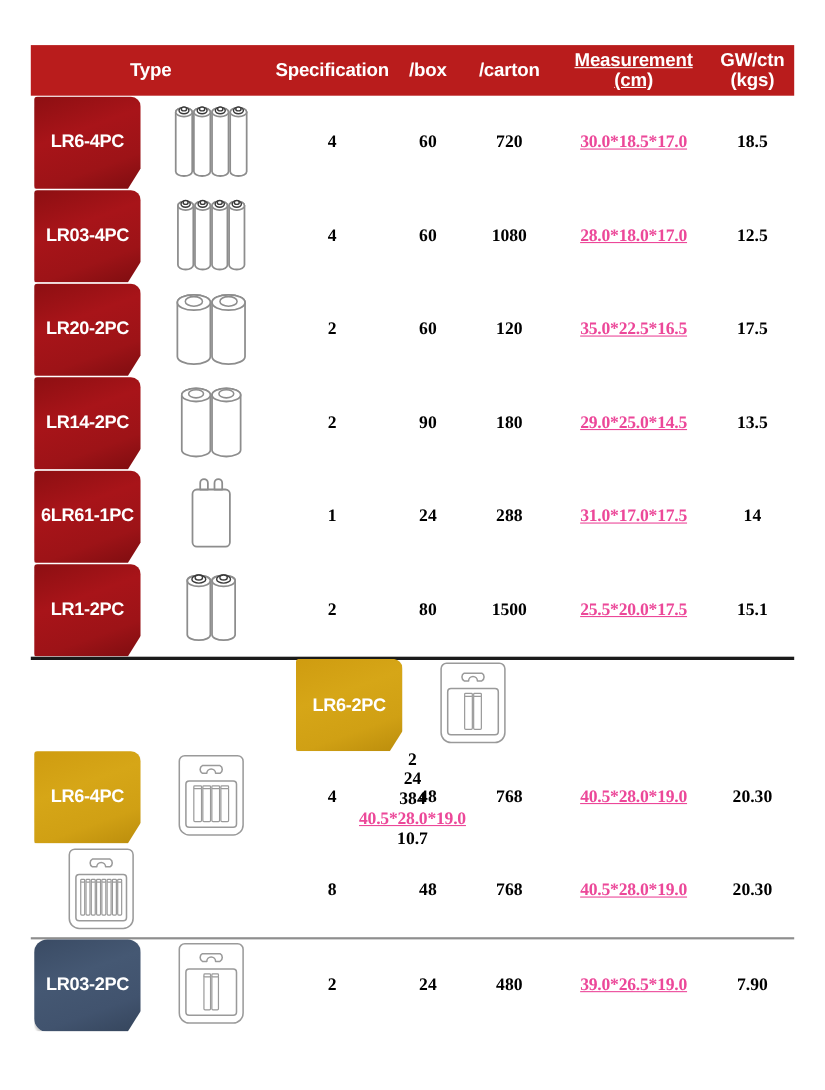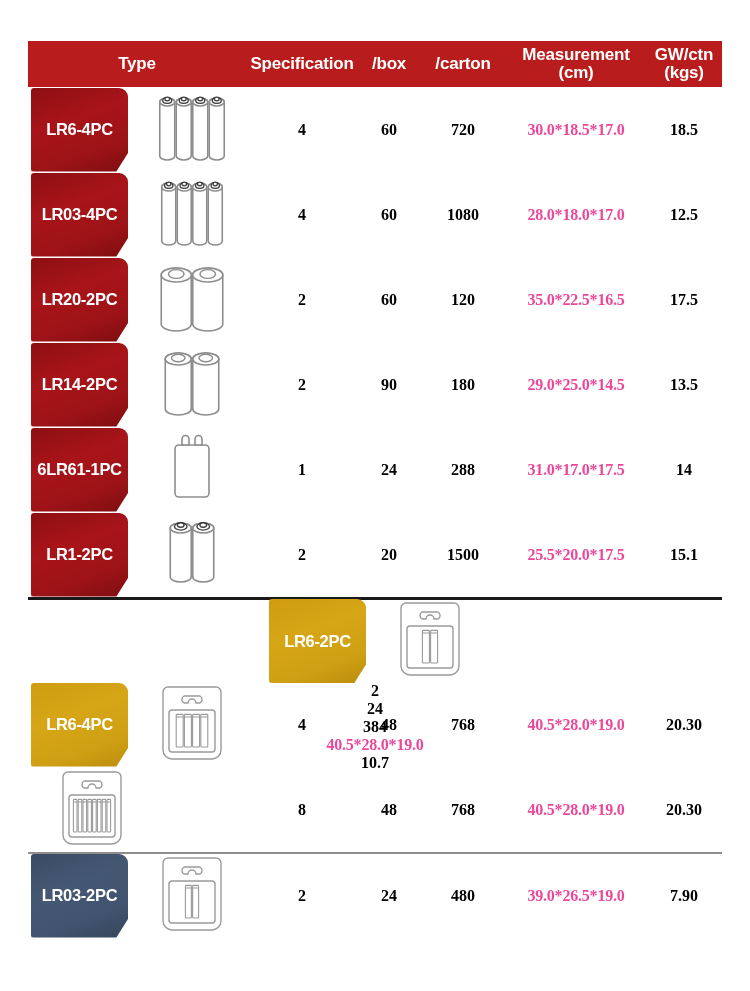--- a/index.html
+++ b/index.html
@@ -43,21 +43,21 @@
     text-align: center;
     line-height: 1.08;
     letter-spacing: -0.2px;
   }
   .th .sub { display: block; font-size: 17px; }
 
   .c-type   { width: 218px; }
   .c-spec   { width: 112px; }
   .c-box    { width:  62px; }
   .c-carton { width:  86px; }
-  .c-meas   { width: 140px; }
+  .c-meas   { width: 140px; text-decoration: underline; }
   .c-gw     { width:  76px; }
 
   
   .tbody { width: 694px; }
 
   .row {
     display: flex;
     align-items: center;
     height: 85px;
     box-sizing: border-box;
@@ -109,20 +109,21 @@
     box-shadow: 0 2px 2px rgba(0,0,0,0.20);
   }
   .badge.red {
     background: linear-gradient(160deg, #8d0f12 0%, #a81419 38%, #9d1317 72%, #7e0d10 100%);
   }
   .badge.yellow {
     background: linear-gradient(160deg, #cf9c10 0%, #d6a617 38%, #d0a014 72%, #bb8d0c 100%);
   }
   .badge.blue {
     background: linear-gradient(160deg, #3a4b64 0%, #455873 38%, #41536e 72%, #35455c 100%);
+    border-radius: 12px;
   }
   .badge .blabel { position: relative; z-index: 2; }
 
   .icon-box {
     width: 108px;
     height: 80px;
     margin-left: 10px;
     display: flex;
     align-items: center;
     justify-content: center;
@@ -327,21 +328,21 @@
                 <ellipse class="nub" cx="42.75" cy="11.5" rx="6.3" ry="3.5999999999999996"></ellipse>
                 <ellipse class="nub" cx="42.75" cy="10" rx="3.36" ry="2.25"></ellipse>
                 <path class="stroke" d="M54.75,13 A10.5,5 0 0 1 75.75,13 L75.75,62 A10.5,5 0 0 1 54.75,62 Z"></path>
                 <ellipse class="stroke" cx="65.25" cy="13" rx="10.5" ry="5"></ellipse>
                 <ellipse class="nub" cx="65.25" cy="11.5" rx="6.3" ry="3.5999999999999996"></ellipse>
                 <ellipse class="nub" cx="65.25" cy="10" rx="3.36" ry="2.25"></ellipse>
               </svg>
             </div>
           </div>
           <div class="cell c-spec num">2</div>
-          <div class="cell c-box num">20</div>
+          <div class="cell c-box num">80</div>
           <div class="cell c-carton num">1500</div>
           <div class="cell c-meas meas">25.5*20.0*17.5</div>
           <div class="cell c-gw num">15.1</div>
         </div>
         <div class="row sep-thick">
           <div class="cell c-type">
             <div class="badge yellow">
               <span class="blabel">LR6-2PC</span>
             </div>
             <div class="icon-box">

